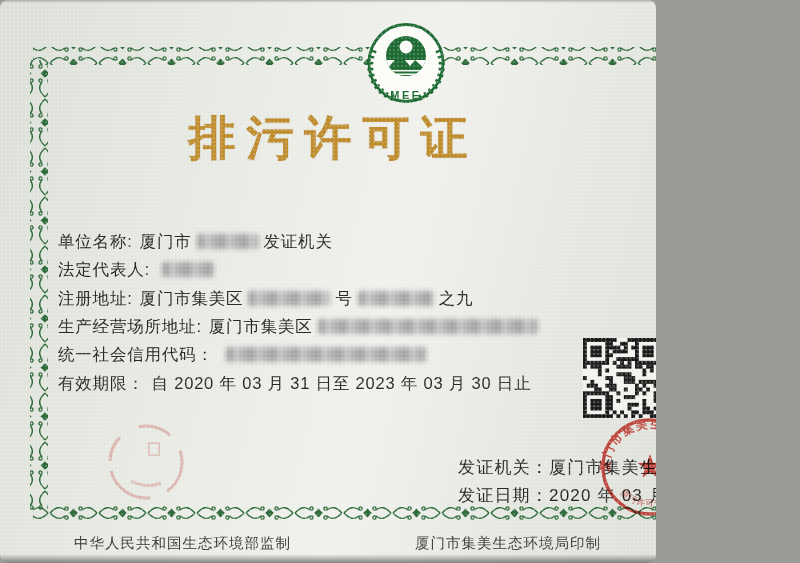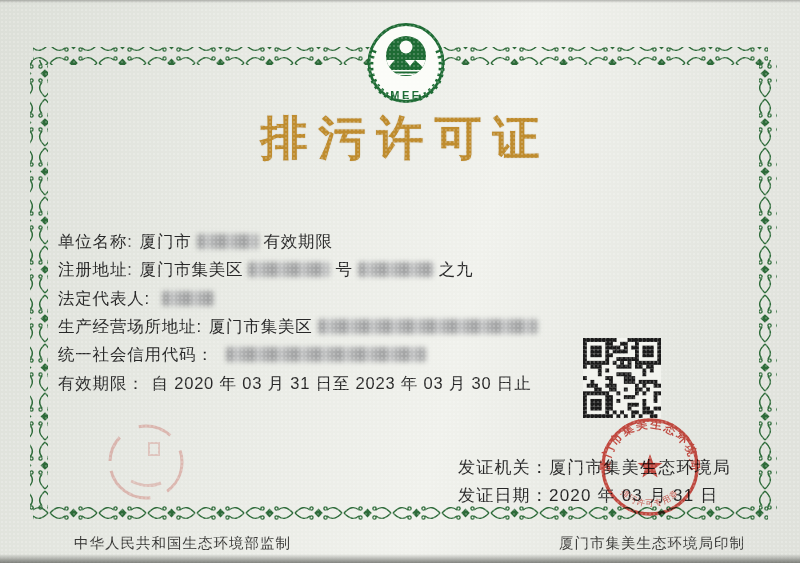--- a/index.html
+++ b/index.html
@@ -1,18 +1,18 @@
 <!DOCTYPE html>
 <html><head>
 <meta charset="utf-8">
 <style>
   html,body{margin:0;padding:0;background:#9a9a96;}
-  #stage{position:relative;width:800px;height:563px;overflow:hidden;
+  #stage{position:relative;width:656px;height:563px;overflow:hidden;
     font-family:"Liberation Sans",sans-serif;
-    background:linear-gradient(103deg,#dcdfd8 0%,#e7e9e3 30%,#f0f1ec 58%,#e4e6e0 82%,#dfe1db 100%);}
+    background:linear-gradient(103deg,#dcdfd8 0%,#e7e9e3 30%,#f0f1ec 58%,#e4e6e0 82%,#dfe1db 100%);border-radius:8px;}
   #stage::before{content:"";position:absolute;inset:0;
     background-image:radial-gradient(rgba(255,255,255,.35) 1px,rgba(0,0,0,0) 1px);
     background-size:4px 4px;opacity:.55;pointer-events:none;z-index:9;}
   .edge-bottom{position:absolute;left:0;right:0;bottom:0;height:9px;
     background:linear-gradient(rgba(0,0,0,0),rgba(58,60,56,.6));z-index:10;}
   .edge-top{position:absolute;left:0;right:0;top:0;height:3px;
     background:linear-gradient(rgba(70,70,68,.35),rgba(0,0,0,0));z-index:10;}
   svg.layer{position:absolute;z-index:2;}
   .title{position:absolute;top:107px;left:0;width:100%;text-align:center;
     font-size:47px;font-weight:bold;color:#bf8c2e;letter-spacing:11px;text-indent:11px;
@@ -88,23 +88,23 @@
       <rect x="29" y="55.5" width="34" height="2" fill="#1e6b34"></rect>
       <rect x="33" y="59" width="26" height="2" fill="#1e6b34"></rect>
     </g>
     <text x="46" y="83" text-anchor="middle" font-size="11" font-weight="bold" letter-spacing="2.5" fill="#1e6b34" font-family="Liberation Sans, sans-serif">MEE</text>
   </svg>
 
   <div class="title">排污许可证</div>
 
 
   <div id="fields">
-      <div class="row"><span class="lbl">单位名称:</span><span class="val">厦门市</span><span class="blur" style="width: 62px;"></span><span class="val">有效期限</span></div>
+      <div class="row"><span class="lbl">单位名称:</span><span class="val">厦门市</span><span class="blur" style="width: 62px;"></span><span class="val">发证机关</span></div>
+      <div class="row"><span class="lbl">法定代表人:</span><span class="blur" style="width: 52px;"></span></div>
       <div class="row"><span class="lbl">注册地址:</span><span class="val">厦门市集美区</span><span class="blur" style="width: 82px;"></span><span class="val">号</span><span class="blur" style="width: 76px;"></span><span class="val">之九</span></div>
-      <div class="row"><span class="lbl">法定代表人:</span><span class="blur" style="width: 52px;"></span></div>
       <div class="row"><span class="lbl">生产经营场所地址:</span><span class="val">厦门市集美区</span><span class="blur" style="width: 220px;"></span></div>
       <div class="row"><span class="lbl">统一社会信用代码：</span><span class="blur" style="width: 200px;"></span></div>
       <div class="row"><span class="lbl">有效期限：</span><span class="val">自 2020 年 03 月 31 日至 2023 年 03 月 30 日止</span></div>
     </div>
 
   <div id="qr-box">
     <svg id="qr-svg" width="78" height="80" viewBox="0 0 78 80" xmlns="http://www.w3.org/2000/svg">
         <rect x="0.00" y="0.00" width="3.86" height="3.96" fill="#1b1b1b"></rect>
         <rect x="3.71" y="0.00" width="3.86" height="3.96" fill="#1b1b1b"></rect>
         <rect x="7.43" y="0.00" width="3.86" height="3.96" fill="#1b1b1b"></rect>

